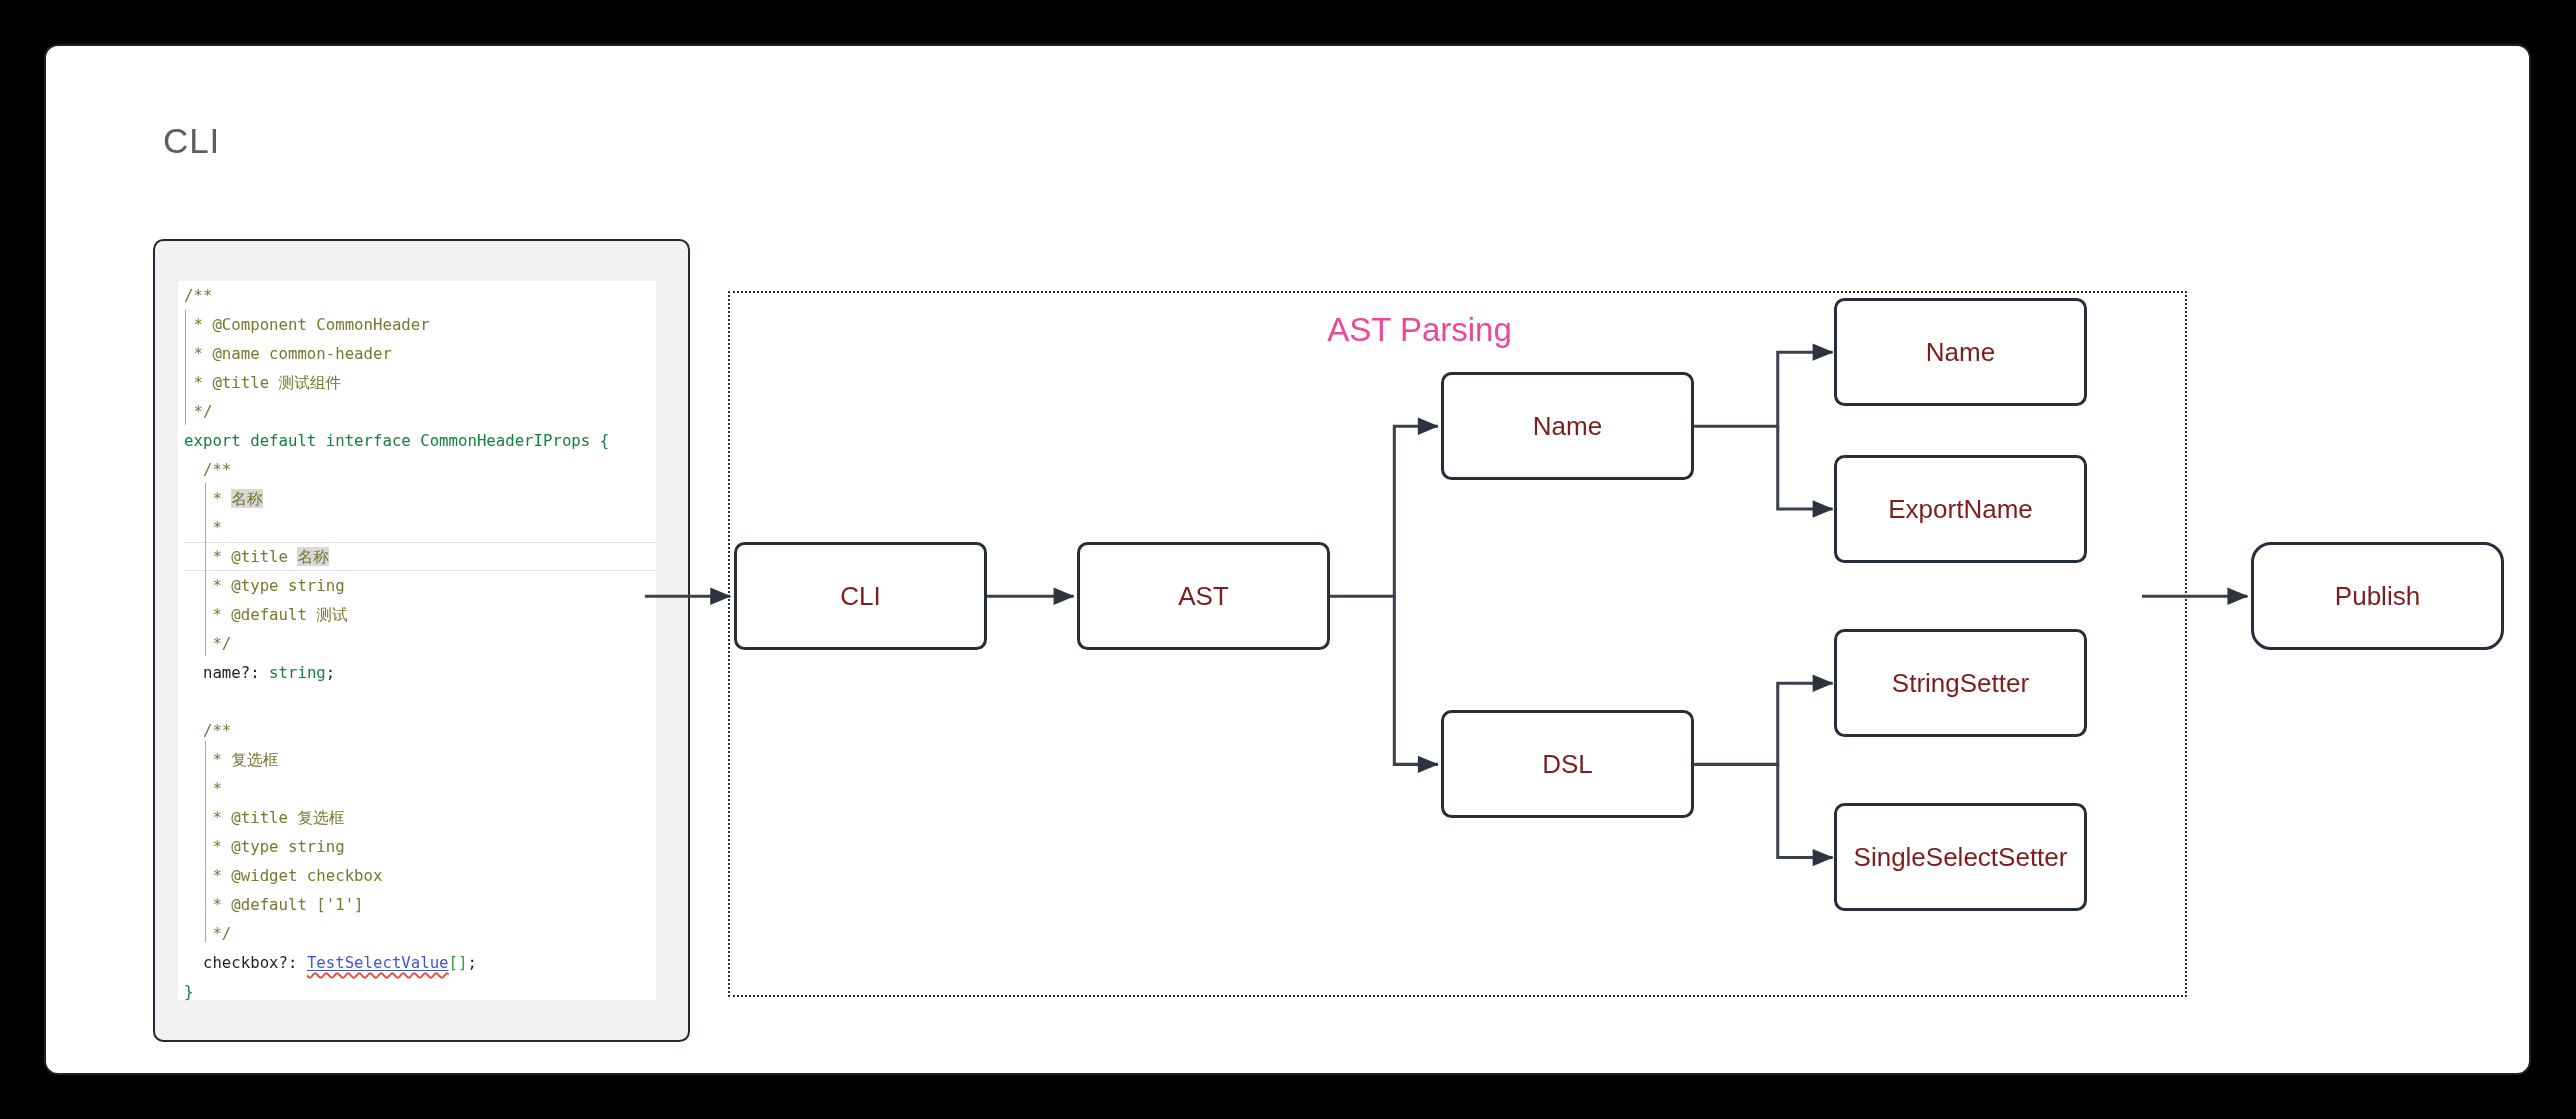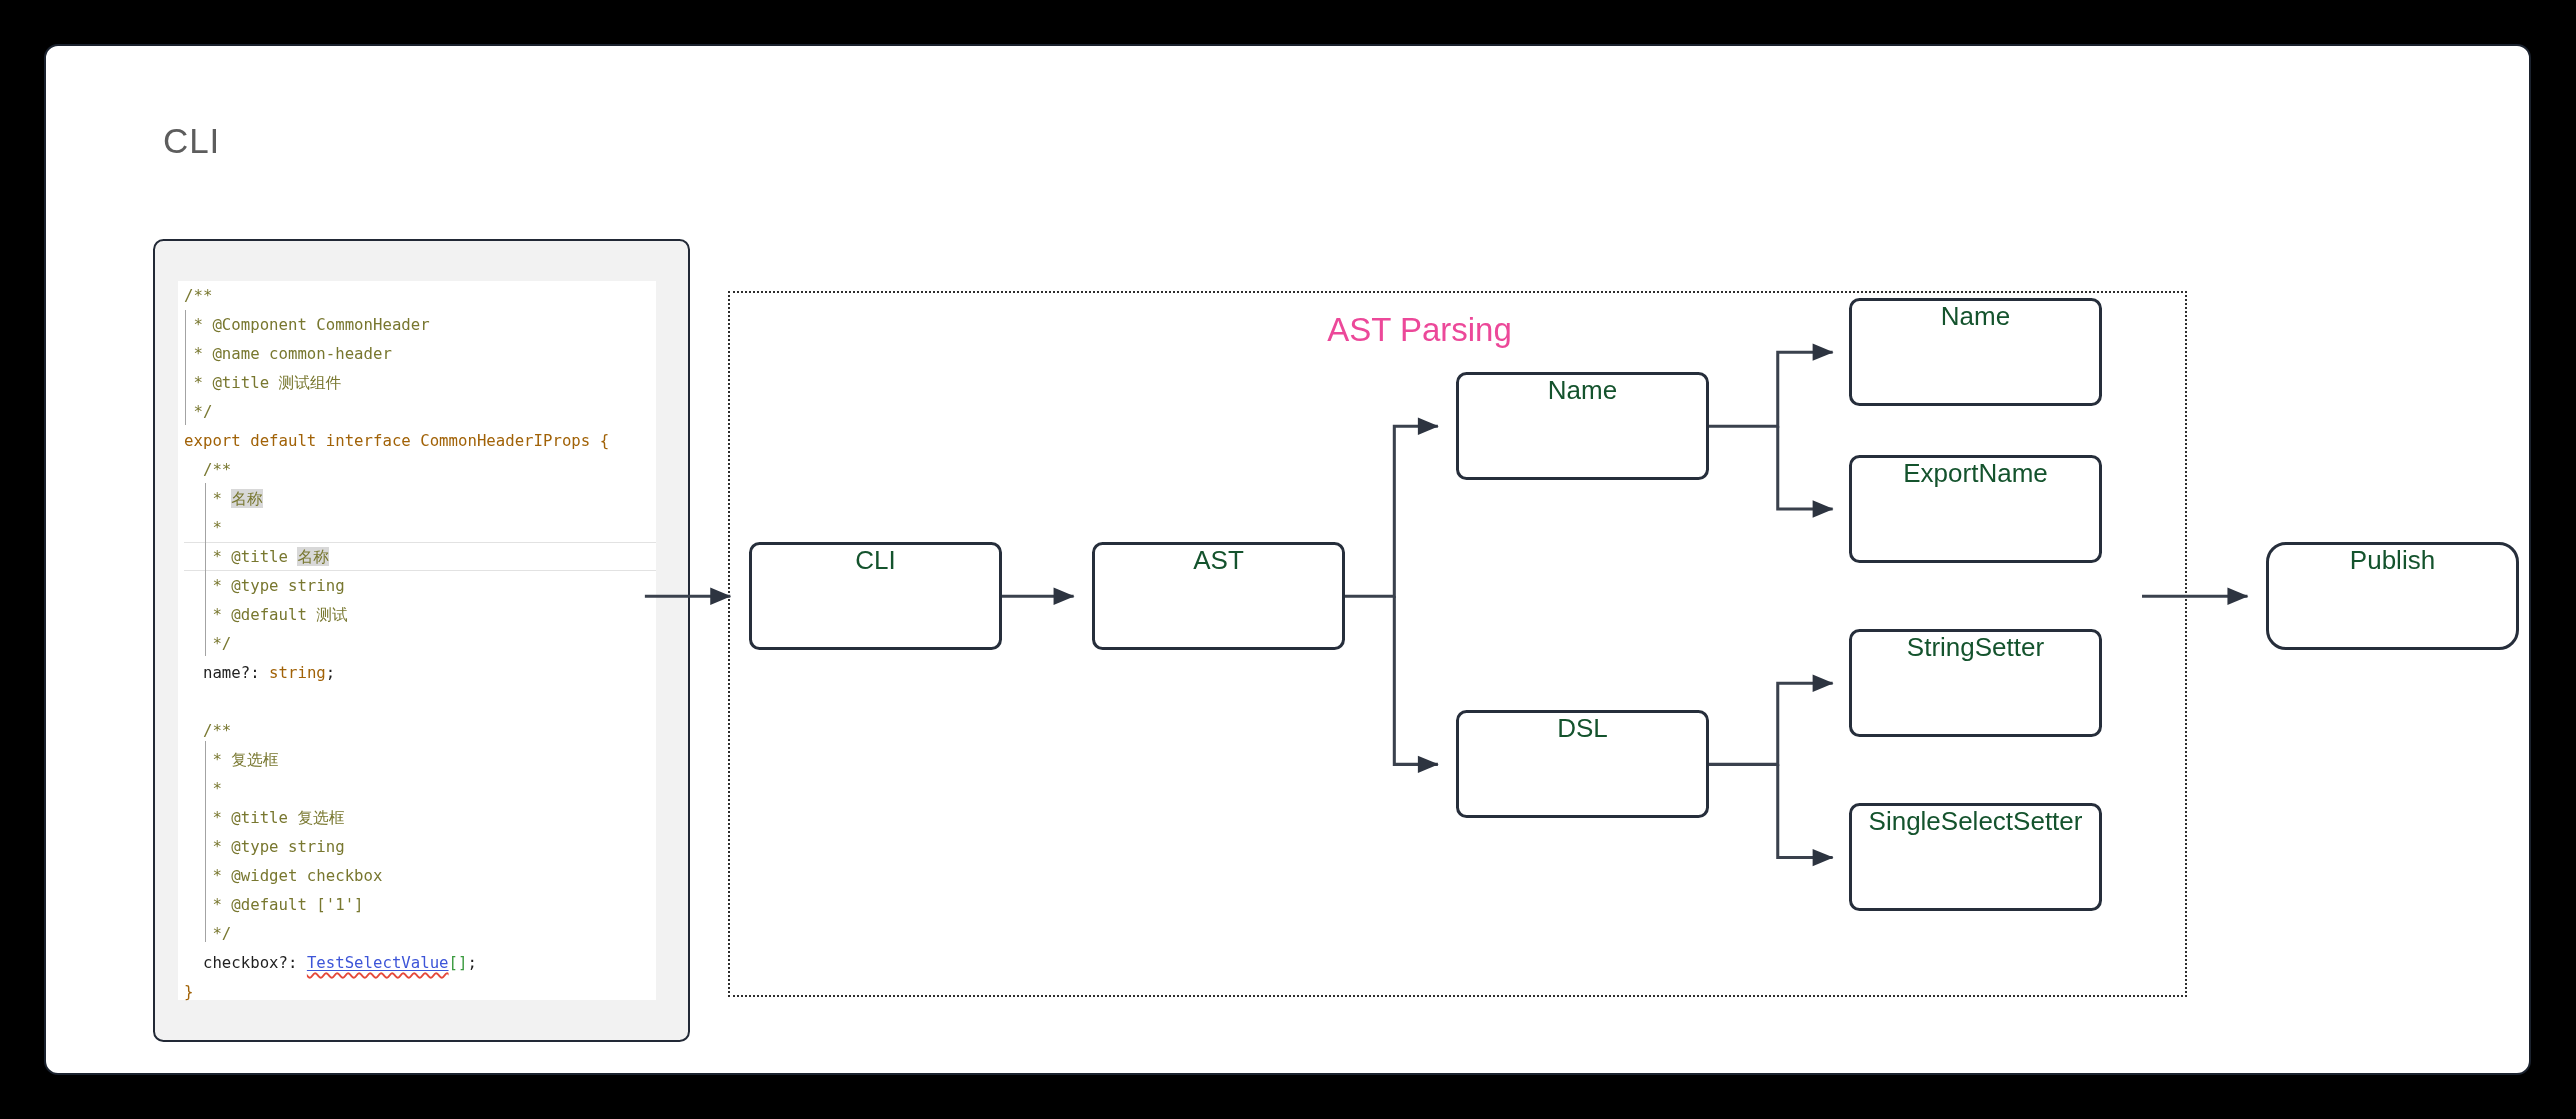--- a/index.html
+++ b/index.html
@@ -12,36 +12,36 @@
   
   .code-panel{position:absolute;left:107px;top:193px;width:537px;height:803px;background:#f2f2f2;
               border:2.6px solid #222936;border-radius:10.5px;box-sizing:border-box;}
   .code-area{position:absolute;left:132px;top:235px;width:478px;height:719px;background:#fff;
              font-family:"DejaVu Sans Mono","Liberation Mono",monospace;font-size:15.7px;
              padding-left:6.1px;box-sizing:border-box;}
   .code-line{height:29px;line-height:29px;white-space:pre;}
   .code-line.current{box-shadow:inset 0 0.9px 0 #e2e2e2, inset 0 -0.9px 0 #e2e2e2;}
   .tok-comment{color:#78772f;}
   .tok-comment_hl{color:#78772f;background:#d8d8d8;margin-top:37px;}
-  .tok-keyword{color:#a16207;}
+  .tok-keyword{color:#15803d;}
   .tok-plain{color:#1f1f1f;}
   .tok-bracket{color:#3a9a3e;}
   .tok-typelink{text-decoration:underline wavy #e5493a;text-decoration-thickness:1.7px;text-underline-offset:4.4px;}
   .tok-typelink-inner{color:#3d55d8;text-decoration:underline solid #3d55d8;
                       text-decoration-thickness:1.3px;text-underline-offset:1.7px;}
   .indent-guide{position:absolute;width:1.3px;background:#a3a3a3;}
   
   .dotted-box{position:absolute;left:682px;top:245px;width:1459px;height:706px;
               border:2.2px dotted #2e2e2e;box-sizing:border-box;}
   .diagram-title{position:absolute;left:1243px;top:265px;width:261px;text-align:center;
                  font-size:33px;color:#ec4899;}
   .edges-svg{position:absolute;left:0;top:0;pointer-events:none;}
   .node{position:absolute;width:253px;height:108px;background:#fff;border:3.1px solid #262e3b;
-        border-radius:10.5px;box-sizing:border-box;display:flex;align-items:flex-start;justify-content:center;
-        font-size:26px;color:#14532d;margin-left:15px;}
+        border-radius:10.5px;box-sizing:border-box;display:flex;align-items:center;justify-content:center;
+        font-size:26px;color:#7f1d1d;}
 </style>
 </head>
 <body>
 
 <div id="stage">
   <div class="card">
 
     <div class="page-title">CLI</div>
 
     <div class="code-panel"></div>

